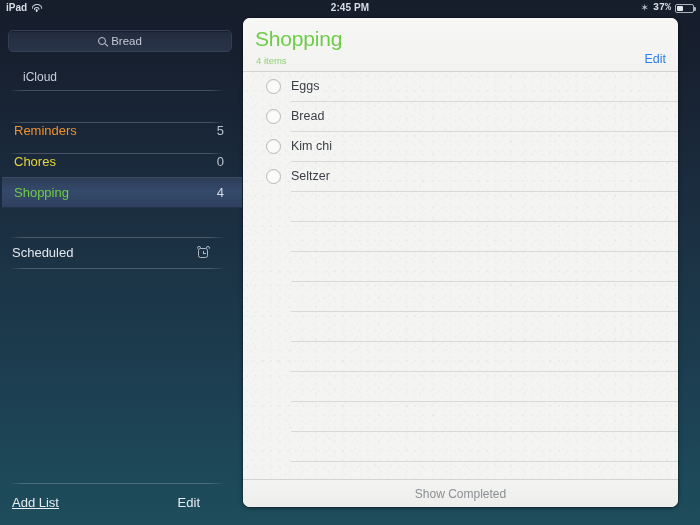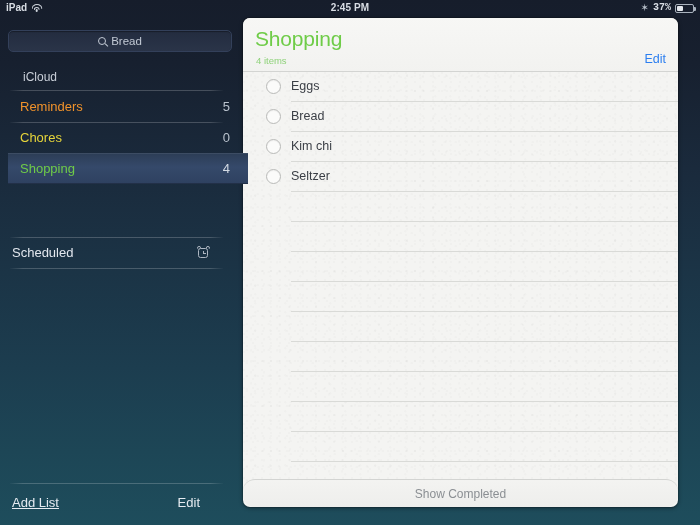--- a/index.html
+++ b/index.html
@@ -59,22 +59,22 @@
   .mag::after{ content:""; position:absolute; width:4px; height:1.3px; background:#c2c9d4;
       right:-3.4px; bottom:0px; transform:rotate(45deg); transform-origin:left center; }
 
   .hr{ position:absolute; left:10px; width:213px; height:1px;
        background:linear-gradient(90deg,rgba(255,255,255,.02),rgba(255,255,255,.20) 6%,rgba(255,255,255,.20) 94%,rgba(255,255,255,.02)); }
 
   .sb-section-title{
     position:absolute; left:12px; color:#c9cfd8; font-size:12px;margin-left:11px;
   }
   .list-row{
-    position:absolute; left:8px; width:240px; height:31px;
-    display:flex; align-items:center; cursor:default;
+    position:absolute; left:2px; width:240px; height:31px;
+    display:flex; align-items:center; cursor:default;margin-top:24px;
   }
   .list-row .lr-name{ position:absolute; left:12px; font-size:13px; }
   .list-row .lr-count{ position:absolute; right:18px; font-size:13px; color:#b9c2cd; }
   .list-row.selected{
     background:linear-gradient(180deg,#2c3d55 0%,#35496a 45%,#2e4160 100%);
     box-shadow:inset 0 1px 0 rgba(255,255,255,.08), inset 0 -1px 0 rgba(0,0,0,.25);
   }
   .list-row.selected .lr-count{ color:#d4dbe4; }
 
   #scheduled-row{
@@ -130,21 +130,21 @@
     box-shadow:inset 0 1px 1px rgba(0,0,0,.05);
   }
   .rem-text{ position:absolute; left:36px; top:7px; font-size:12.5px; color:#3b3f46; }
   .rem-line{ position:absolute; left:36px; width:399px; height:1px; background:#d9dad7; }
   .blank-line{ position:absolute; left:36px; width:399px; height:1px; background:#d9dad7; }
 
   #paper-footer{
     position:absolute; left:0; bottom:0; width:435px; height:28px;
     background:linear-gradient(180deg,#f3f3f1 0%,#eeeeec 100%);
     border-top:1px solid #d3d4d2;
-    display:flex; align-items:center; justify-content:center;border-radius:12px;
+    display:flex; align-items:center; justify-content:center;
   }
   #show-completed-btn{ font-size:12px; color:#8b8f93; }
 </style>
 </head>
 <body>
 
 <div id="statusbar">
   <div class="sb-left">
     <span class="ipad-label">iPad</span>
     <span class="wifi-ico">

